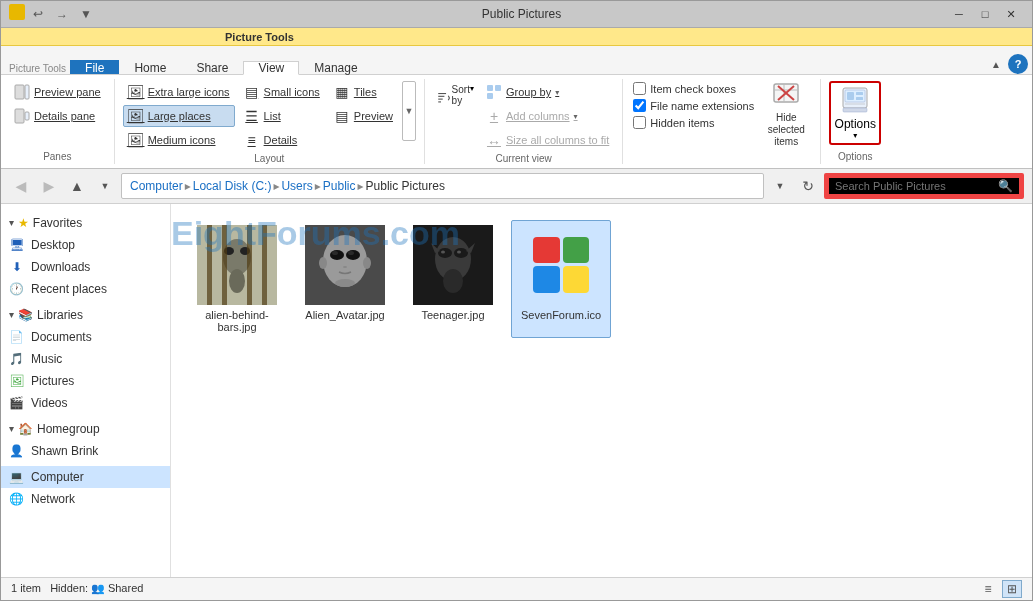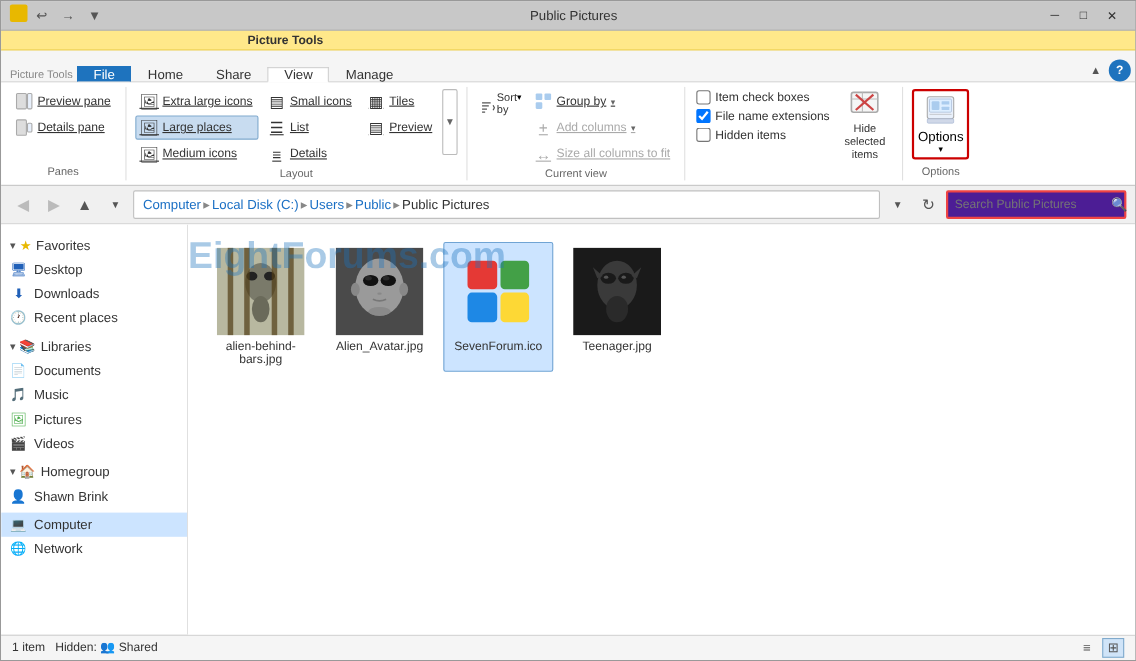--- a/index.html
+++ b/index.html
@@ -161,23 +161,23 @@
     .nav-btn.disabled { color: #bbb; cursor: default; }
     .breadcrumb {
       flex: 1; background: white; border: 1px solid #c0c0c0;
       height: 26px; display: flex; align-items: center; padding: 0 8px;
       border-radius: 2px; font-size: 12px;
     }
     .breadcrumb-sep { color: #888; margin: 0 2px; }
     .breadcrumb-part { color: #1a6fc4; cursor: pointer; }
     .breadcrumb-current { color: #333; }
     .search-box {
-      width: 164px; height: 26px; border: 2px solid #ef4444;
+      width: 200px; height: 26px; border: 5px solid #ef4444;
       display: flex; align-items: center; padding: 0 6px;
-      background: #4c1d95; border-radius: 2px;
+      background: #000000; border-radius: 2px;
     }
     .search-box input {
       border: none; outline: none; flex: 1; font-size: 11px;
       background: transparent;
     }
     .search-icon-btn { color: #888; font-size: 12px; cursor: pointer; }
 
     
     .main-area {
       display: flex;
@@ -638,52 +638,52 @@
 
             <ellipse cx="18" cy="38" rx="4" ry="6" fill="#888"></ellipse>
             <ellipse cx="62" cy="38" rx="4" ry="6" fill="#888"></ellipse>
 
             <ellipse cx="40" cy="58" rx="10" ry="4" fill="#8a8a8a"></ellipse>
           </svg>
         </div>
         <div class="file-name">Alien_Avatar.jpg</div>
       </div>
 
+      <div class="file-item">
+        <div class="file-thumbnail">
+          <svg width="80" height="80" viewBox="0 0 80 80">
+            <rect width="80" height="80" fill="#1a1a1a"></rect>
+
+            <ellipse cx="40" cy="34" rx="18" ry="22" fill="#3a3a3a"></ellipse>
+            <ellipse cx="32" cy="28" rx="7" ry="5" fill="#1a1a1a"></ellipse>
+            <ellipse cx="48" cy="28" rx="7" ry="5" fill="#1a1a1a"></ellipse>
+
+            <ellipse cx="30" cy="27" rx="2" ry="1.5" fill="#555"></ellipse>
+            <ellipse cx="46" cy="27" rx="2" ry="1.5" fill="#555"></ellipse>
+            <ellipse cx="40" cy="56" rx="10" ry="12" fill="#2a2a2a"></ellipse>
+
+            <polygon points="22,28 18,18 27,26" fill="#3a3a3a"></polygon>
+            <polygon points="58,28 62,18 53,26" fill="#3a3a3a"></polygon>
+          </svg>
+        </div>
+        <div class="file-name">Teenager.jpg</div>
+      </div>
+
       <div class="file-item selected">
         <div class="file-thumbnail">
           <div style="width:60px;height:60px;display:grid;grid-template-columns:1fr 1fr;gap:3px;padding:2px;">
             <div style="background:#e53935;border-radius:4px;"></div>
             <div style="background:#43a047;border-radius:4px;"></div>
             <div style="background:#1e88e5;border-radius:4px;"></div>
             <div style="background:#fdd835;border-radius:4px;"></div>
           </div>
         </div>
         <div class="file-name">SevenForum.ico</div>
       </div>
 
-      <div class="file-item">
-        <div class="file-thumbnail">
-          <svg width="80" height="80" viewBox="0 0 80 80">
-            <rect width="80" height="80" fill="#1a1a1a"></rect>
-
-            <ellipse cx="40" cy="34" rx="18" ry="22" fill="#3a3a3a"></ellipse>
-            <ellipse cx="32" cy="28" rx="7" ry="5" fill="#1a1a1a"></ellipse>
-            <ellipse cx="48" cy="28" rx="7" ry="5" fill="#1a1a1a"></ellipse>
-
-            <ellipse cx="30" cy="27" rx="2" ry="1.5" fill="#555"></ellipse>
-            <ellipse cx="46" cy="27" rx="2" ry="1.5" fill="#555"></ellipse>
-            <ellipse cx="40" cy="56" rx="10" ry="12" fill="#2a2a2a"></ellipse>
-
-            <polygon points="22,28 18,18 27,26" fill="#3a3a3a"></polygon>
-            <polygon points="58,28 62,18 53,26" fill="#3a3a3a"></polygon>
-          </svg>
-        </div>
-        <div class="file-name">Teenager.jpg</div>
-      </div>
-
     </div>
   </div>
 
   <div class="status-bar">
     <div>
       <span>1 item</span>
       &nbsp;
       <span>Hidden:</span>
       <span> 👥 </span>
       <span>Shared</span>

